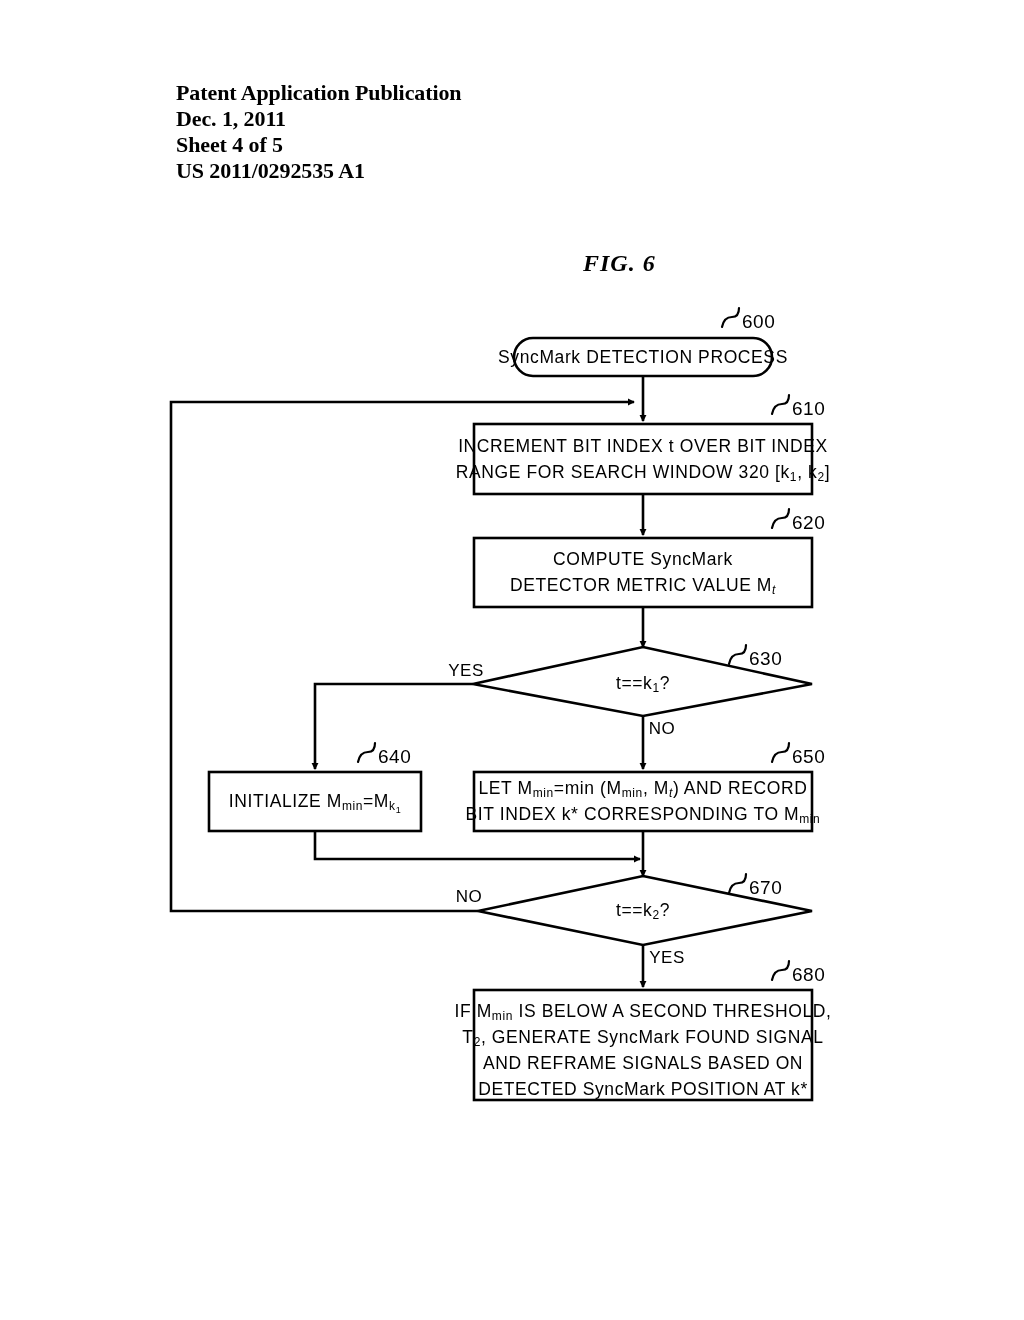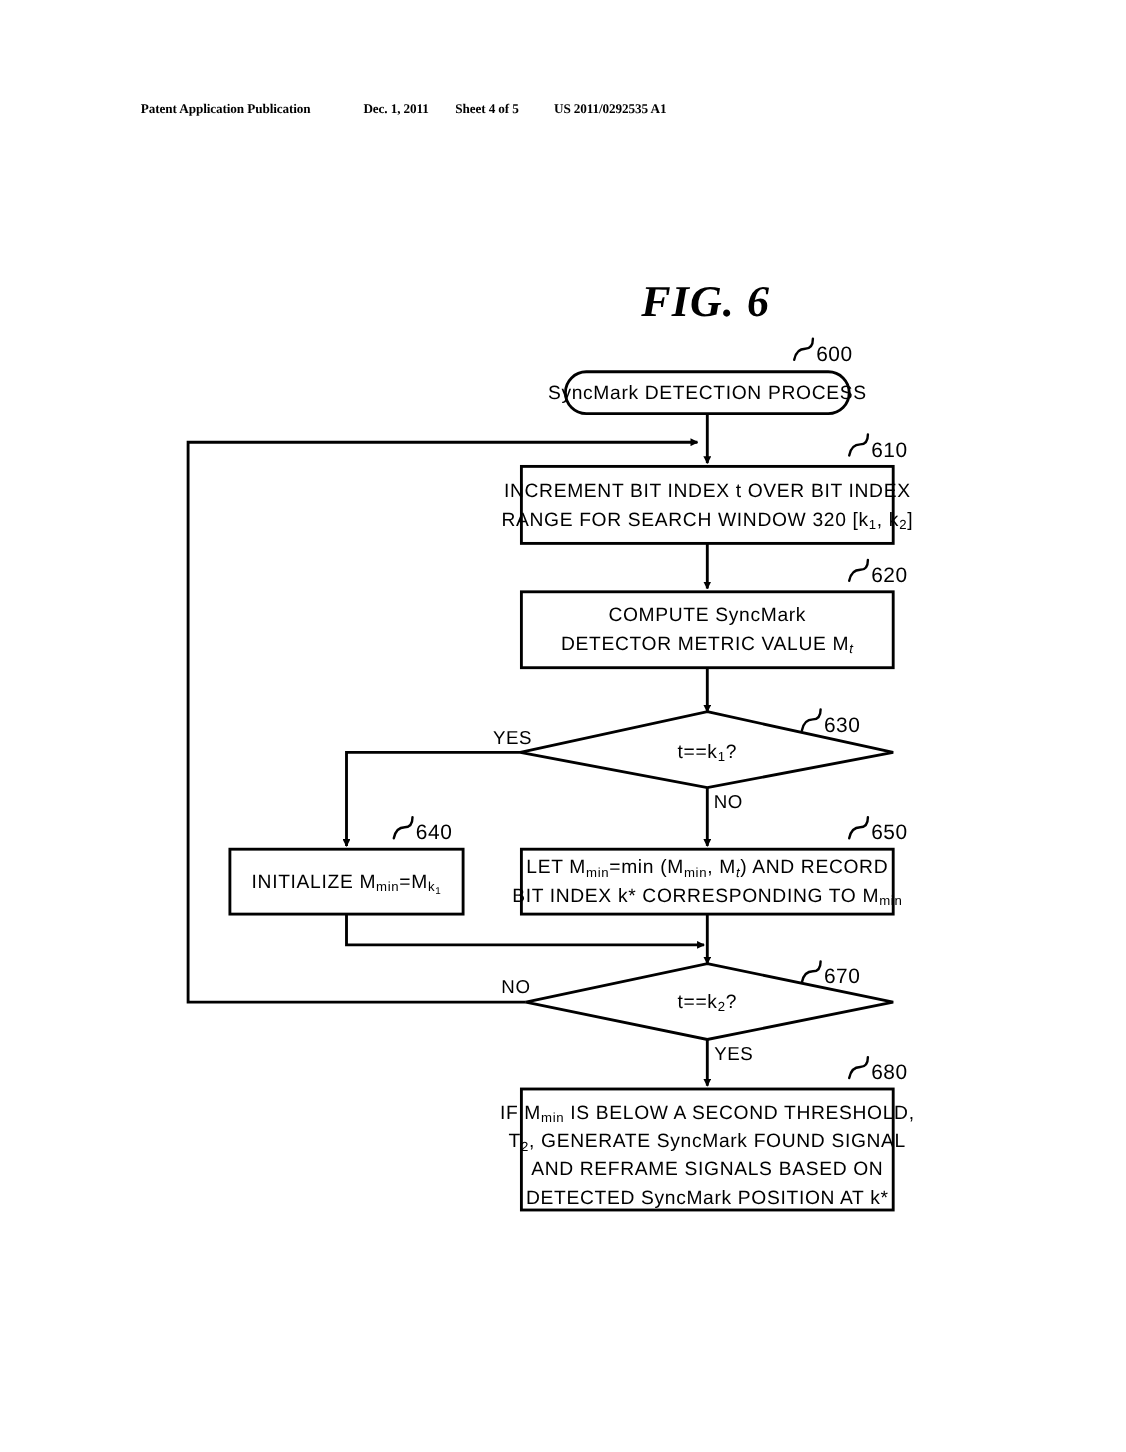--- a/index.html
+++ b/index.html
@@ -15,47 +15,48 @@
     overflow: hidden;
   }
   #page {
     position: absolute;
     inset: 0;
     background: #fff;
   }
   
   .pat-header {
     position: absolute;
-    top: 92px;
+    top: 80px;
     left: 128px;
     width: 768px;
     height: 26px;
     display: flex;
     align-items: baseline;
     font-family: "Liberation Serif", serif;
     font-weight: bold;
-    font-size: 12px;
+    font-size: 22px;
     letter-spacing: -0.1px;
     color: #000;
     white-space: nowrap;
+    flex-direction: column;
   }
   .pat-header .h-pub   { flex: 0 0 auto; }
   .pat-header .h-date  { flex: 0 0 auto; margin-left: 48px; }
   .pat-header .h-sheet { flex: 0 0 auto; margin-left: 24px; }
   .pat-header .h-num   { flex: 0 0 auto; margin-left: 32px; }
 
   
   .fig-title {
     position: absolute;
     left: 583px;
     top: 250px;
     font-family: "Liberation Serif", serif;
     font-style: italic;
     font-weight: bold;
-    font-size: 40px;
+    font-size: 24px;
     letter-spacing: 1px;
     color: #000;
   }
 
   
   svg#flow {
     position: absolute;
     left: 0;
     top: 0;
     width: 1024px;

